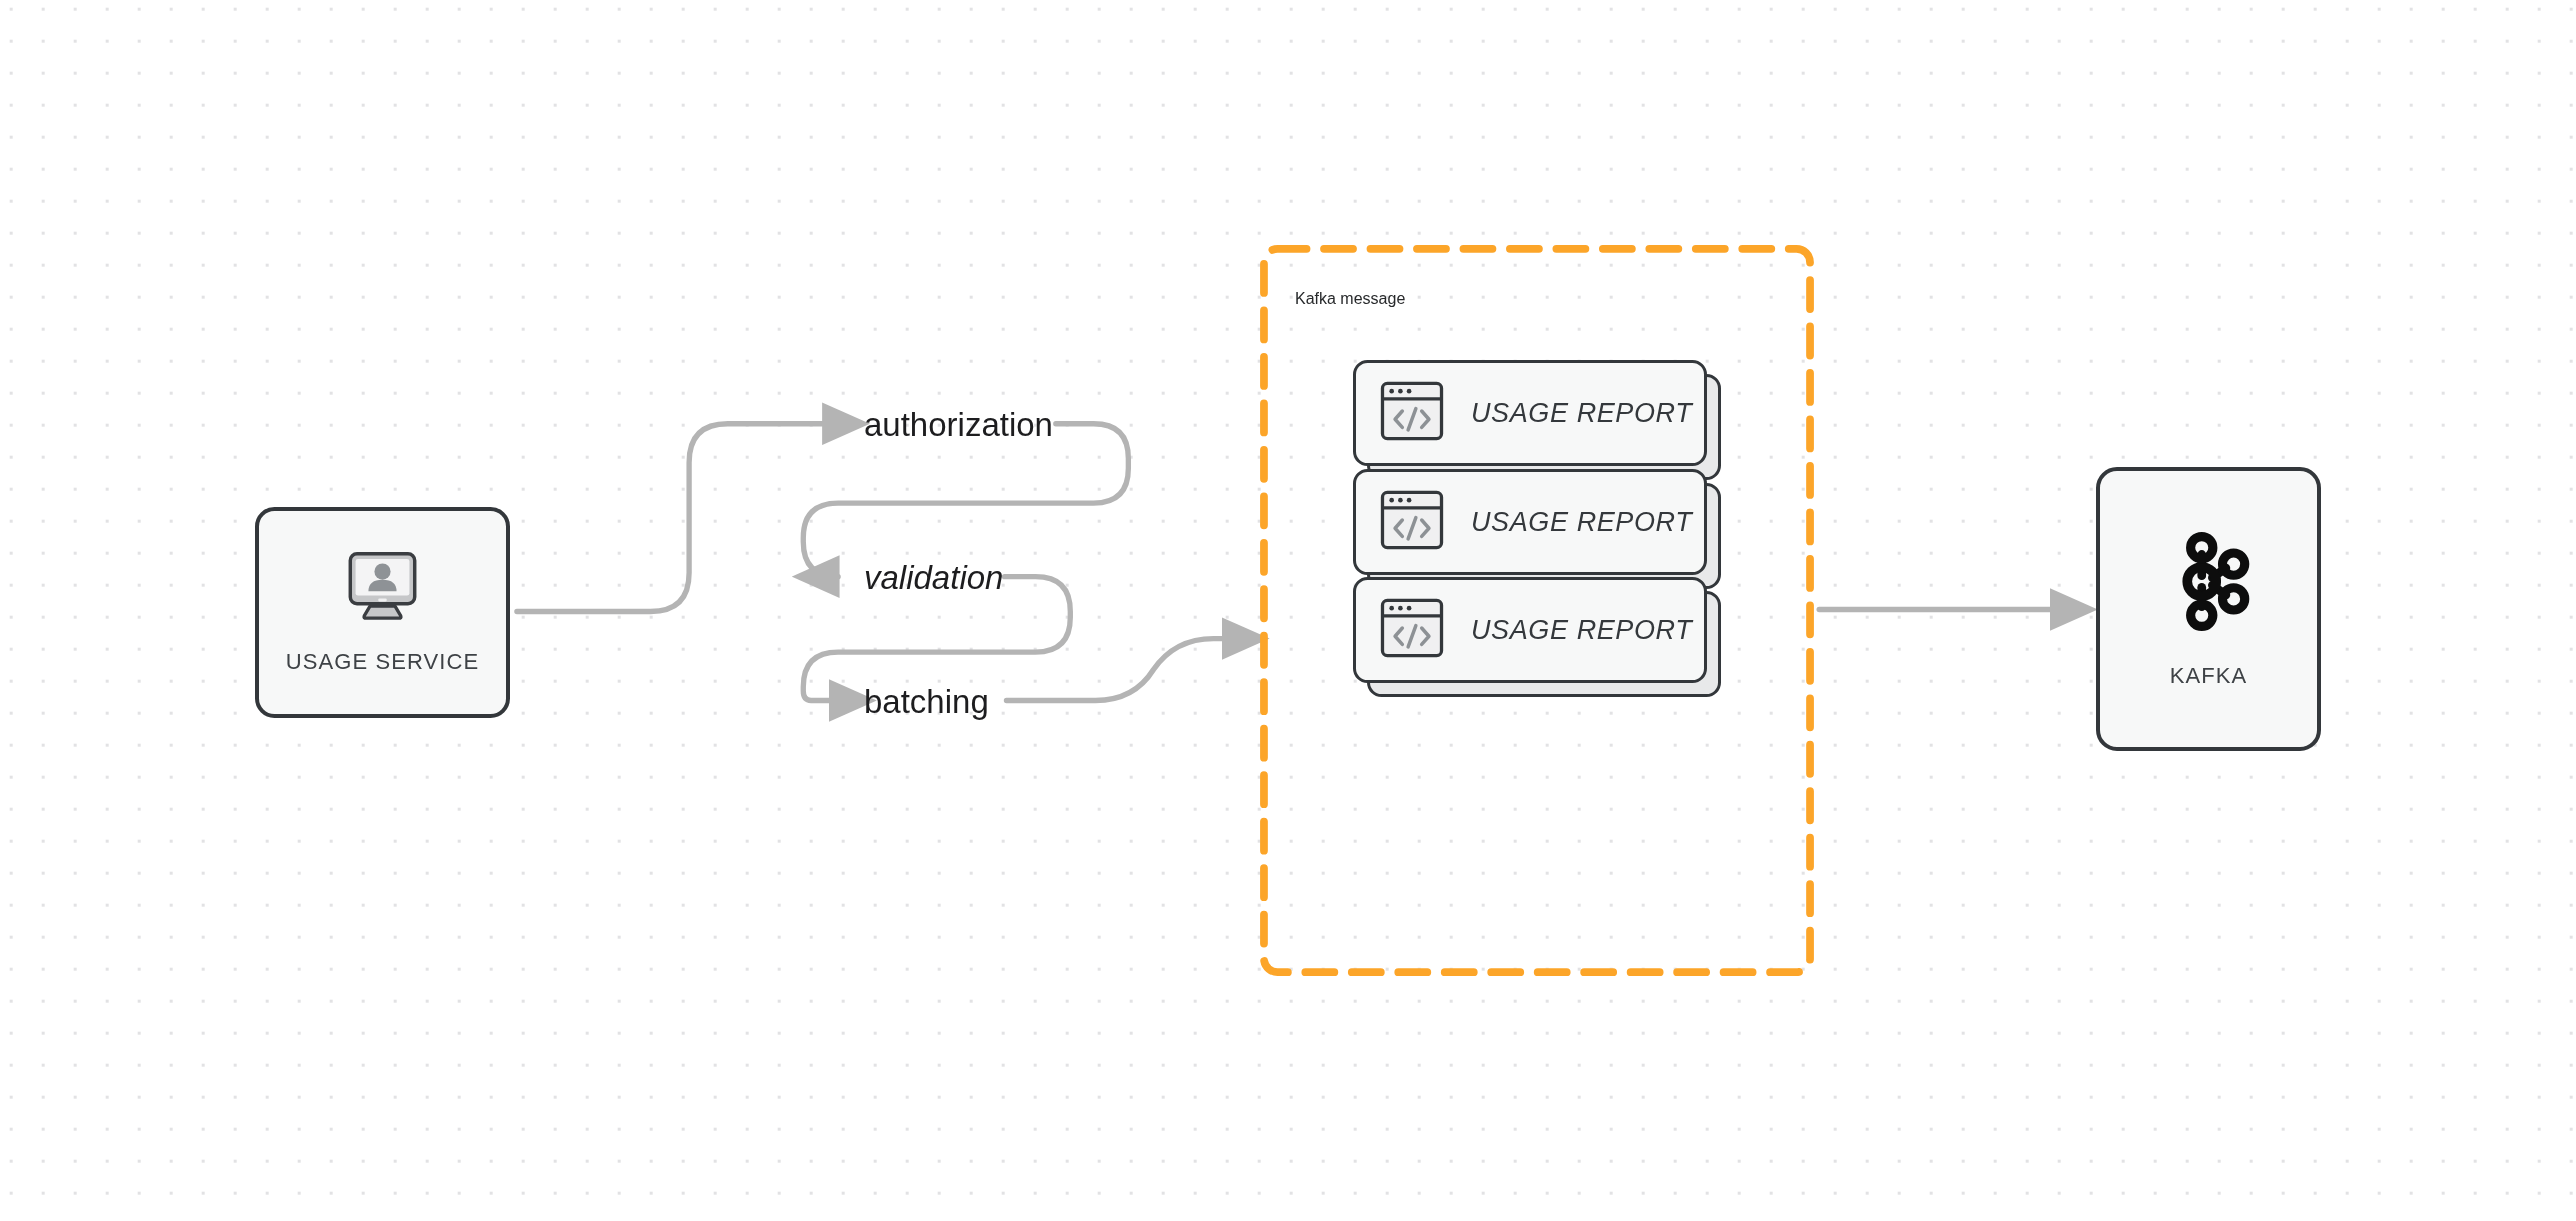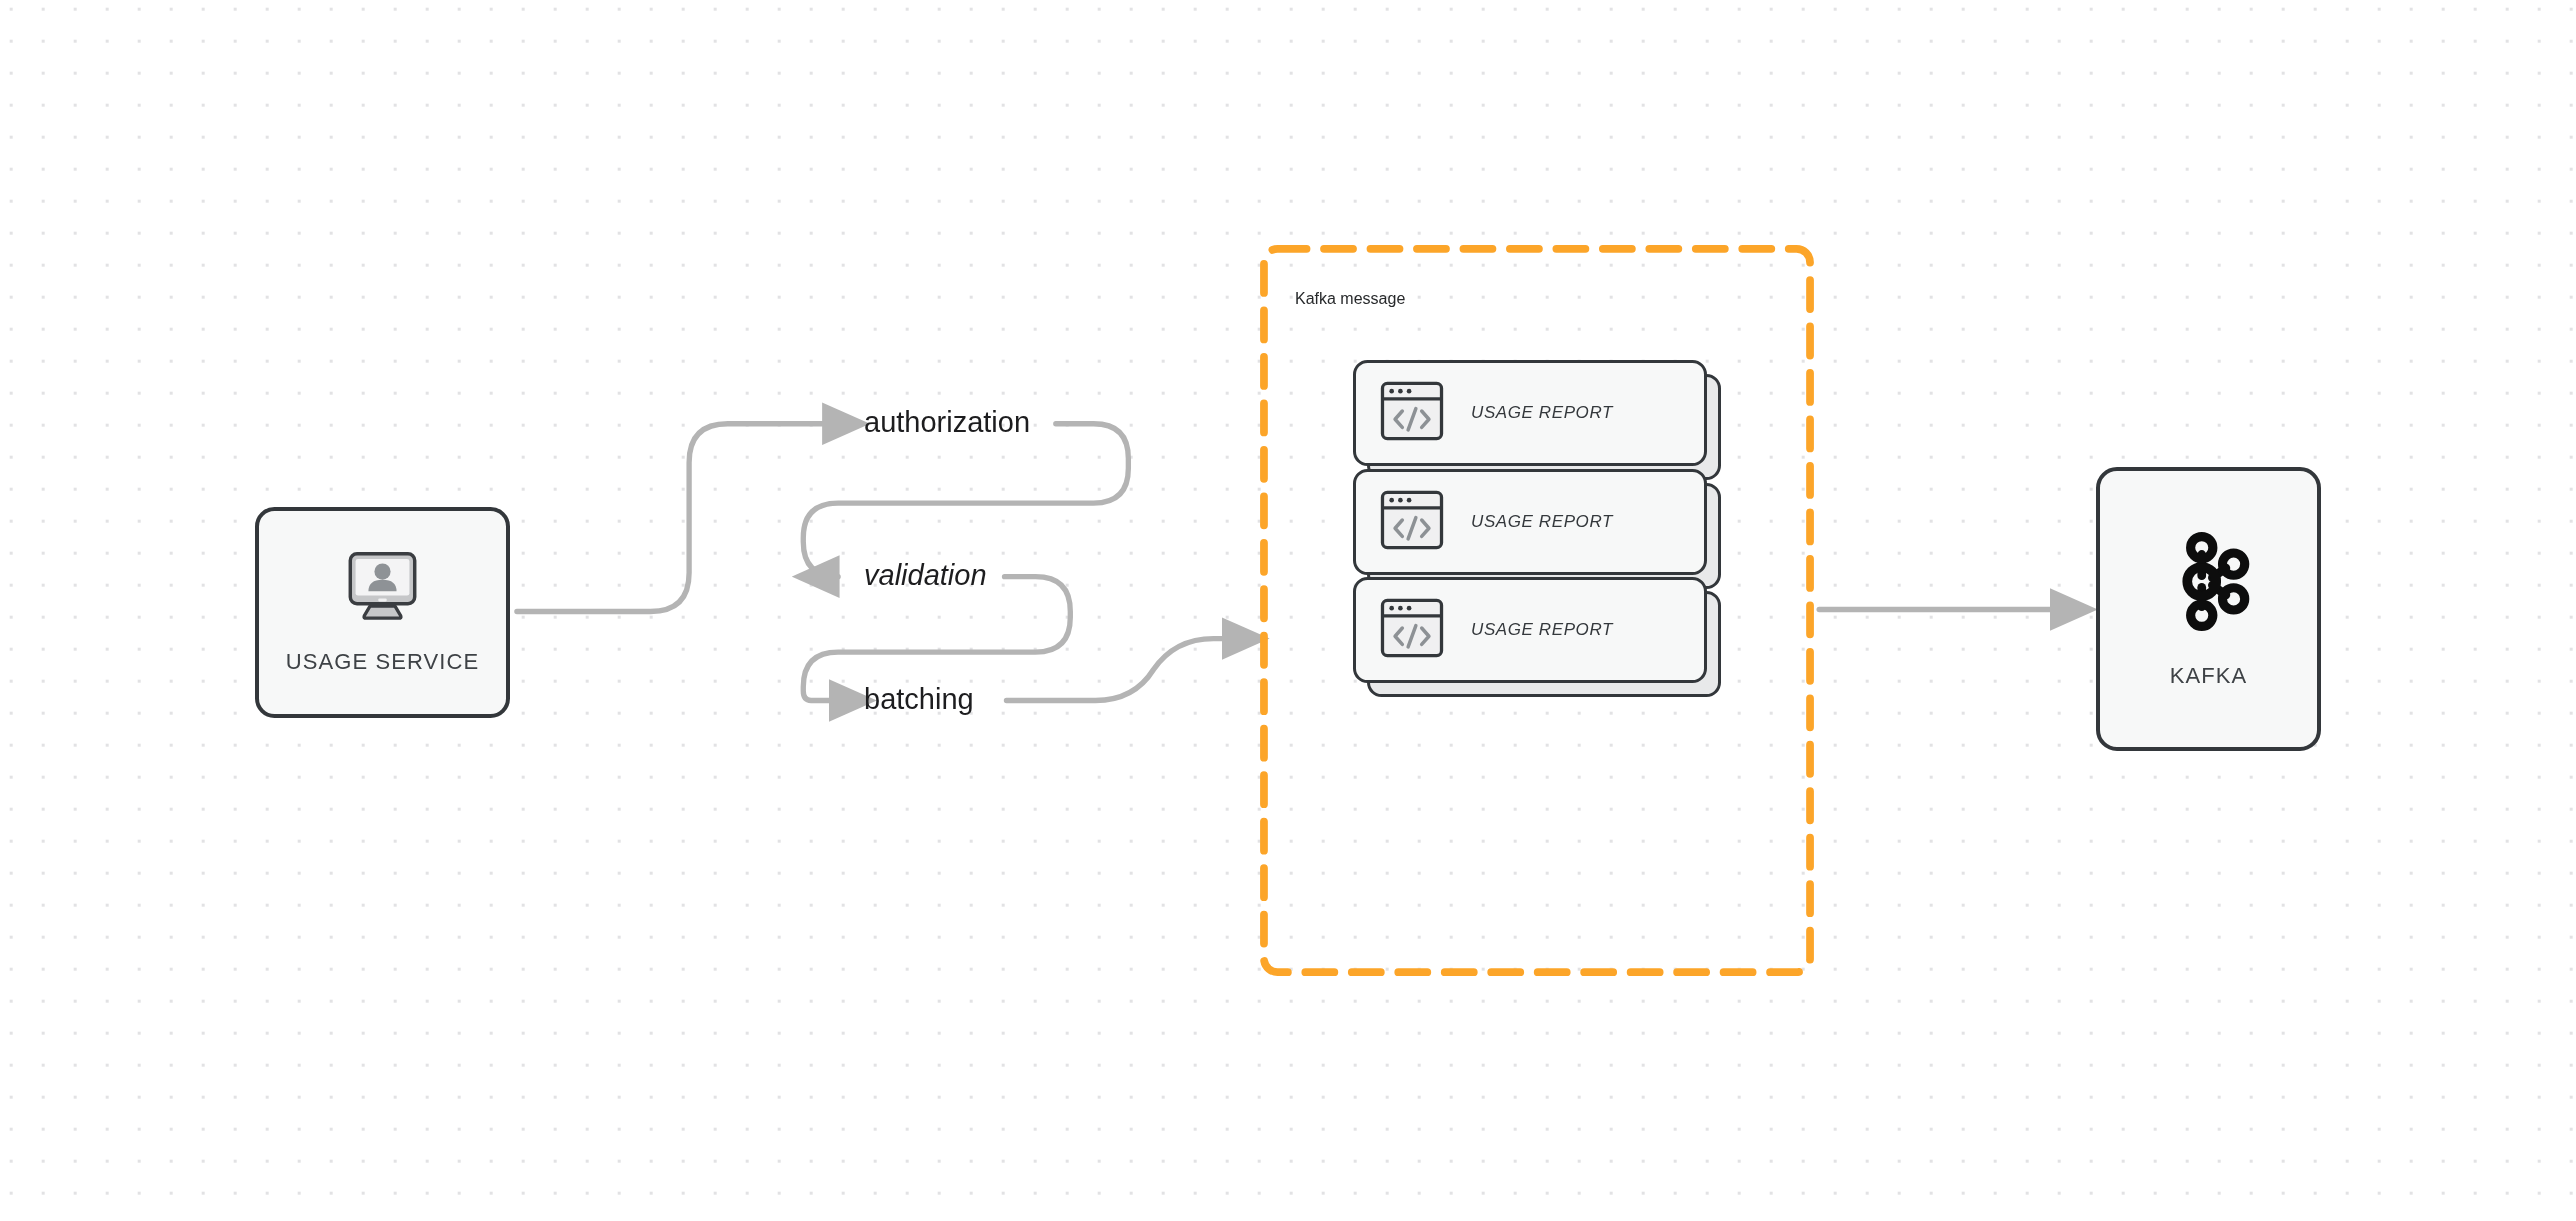--- a/index.html
+++ b/index.html
@@ -121,35 +121,35 @@
     display: flex;
     align-items: center;
   }
   .report-card .card-icon {
     margin-left: 24px;
     flex: 0 0 auto;
     display: block;
   }
   .report-card .card-label {
     margin-left: 27px;
-    font-size: 17px;
+    font-size: 27px;
     font-style: italic;
     letter-spacing: 0.6px;
     color: #34383c;
     white-space: nowrap;
   }
 
   #report-card-0 { left: 1353px; top: 360px; }
   #report-card-1 { left: 1353px; top: 468px; }
   #report-card-2 { left: 1353px; top: 577px; }
 
   
   .step-label {
     position: absolute;
-    font-size: 29px;
+    font-size: 33px;
     color: #1d1d1f;
     white-space: nowrap;
   }
   #step-label-0 { left: 864px; top: 406px; }
   #step-label-1 { left: 864px; top: 559px; font-style: italic; }
   #step-label-2 { left: 864px; top: 683px; }
 </style>
 </head>
 <body>
 

